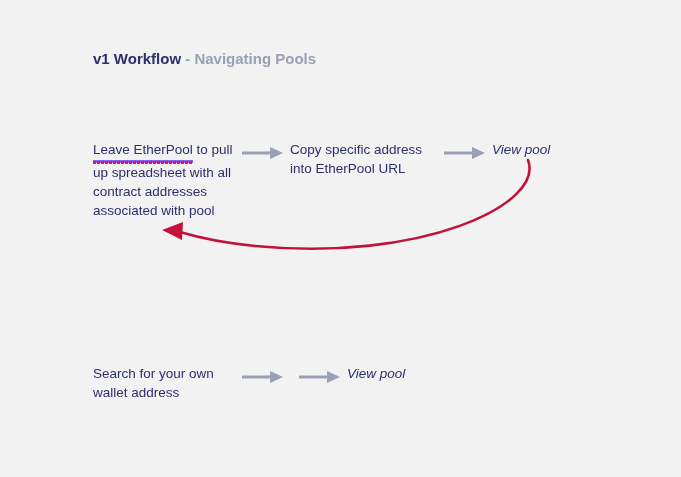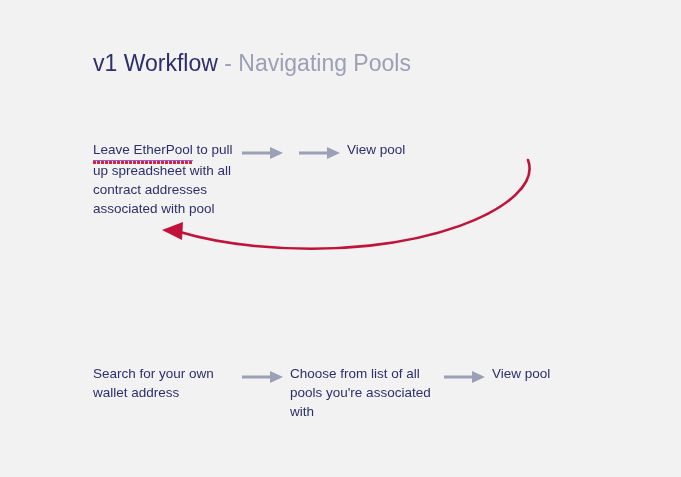--- a/index.html
+++ b/index.html
@@ -18,22 +18,22 @@
     position: absolute;
     left: 0;
     top: 0;
     width: 681px;
     height: 477px;
   }
   .section {
     position: absolute;
   }
   .heading {
-    font-size: 23px;
-    font-weight: normal;
+    font-size: 15px;
+    font-weight: bold;
     white-space: nowrap;
   }
   .heading .title {
     color: #2b2f6b;
   }
   .heading .sub {
     color: #9aa0b5;
   }
   .flow {
     position: absolute;
@@ -41,36 +41,36 @@
     flex-direction: row;
     align-items: flex-start;
   }
   .step {
     color: #2b2f6b;
     font-size: 13.5px;
     line-height: 19px;
   }
   .step-1 { width: 140px; }
   .step-2 { width: 145px; }
-  .step-3 { width: 90px; }
+  .step-3 { width: 90px; font-style: italic; }
   .arrow-wrap {
     width: 57px;
     display: flex;
     align-items: center;
     justify-content: center;
     padding-top: 6px;
     flex: none;
   }
   .arrow {
     display: block;
   }
   .link-underline {
     text-decoration: none;
     color: #2b2f6b;
-    border-bottom: 1px solid #8b5cf6;
+    border-bottom: 3px solid #8b5cf6;
     padding-bottom: 1px;
     position: relative;
   }
   .squiggle {
     display: inline-block;
     position: relative;
   }
   .squiggle::after {
     content: "";
     position: absolute;
@@ -109,20 +109,21 @@
   <div class="flow sec1-flow">
     <div class="step step-1">
       <a class="link-underline squiggle" href="#">Leave EtherPool</a><span> to pull up spreadsheet with all contract addresses associated with pool</span>
     </div>
     <div class="arrow-wrap">
       <svg class="arrow" width="44" height="14" viewBox="0 0 44 14">
         <line x1="2" y1="7" x2="30" y2="7" stroke="#9aa0b5" stroke-width="3"></line>
         <polygon points="30,1 43,7 30,13" fill="#9aa0b5"></polygon>
       </svg>
     </div>
+    <div class="step step-2">Copy specific address into EtherPool URL</div>
     <div class="arrow-wrap">
       <svg class="arrow" width="44" height="14" viewBox="0 0 44 14">
         <line x1="2" y1="7" x2="30" y2="7" stroke="#9aa0b5" stroke-width="3"></line>
         <polygon points="30,1 43,7 30,13" fill="#9aa0b5"></polygon>
       </svg>
     </div>
     <div class="step step-3">View pool</div>
   </div>
 
   <svg class="curve-layer" viewBox="0 0 681 477">
@@ -132,21 +133,20 @@
 
 
   <div class="flow sec2-flow">
     <div class="step step-1">Search for your own wallet address</div>
     <div class="arrow-wrap">
       <svg class="arrow" width="44" height="14" viewBox="0 0 44 14">
         <line x1="2" y1="7" x2="30" y2="7" stroke="#9aa0b5" stroke-width="3"></line>
         <polygon points="30,1 43,7 30,13" fill="#9aa0b5"></polygon>
       </svg>
     </div>
-    <div class="step step-2">Choose from list of all pools you're associated with</div>
     <div class="arrow-wrap">
       <svg class="arrow" width="44" height="14" viewBox="0 0 44 14">
         <line x1="2" y1="7" x2="30" y2="7" stroke="#9aa0b5" stroke-width="3"></line>
         <polygon points="30,1 43,7 30,13" fill="#9aa0b5"></polygon>
       </svg>
     </div>
     <div class="step step-3">View pool</div>
   </div>
 
 </div>

